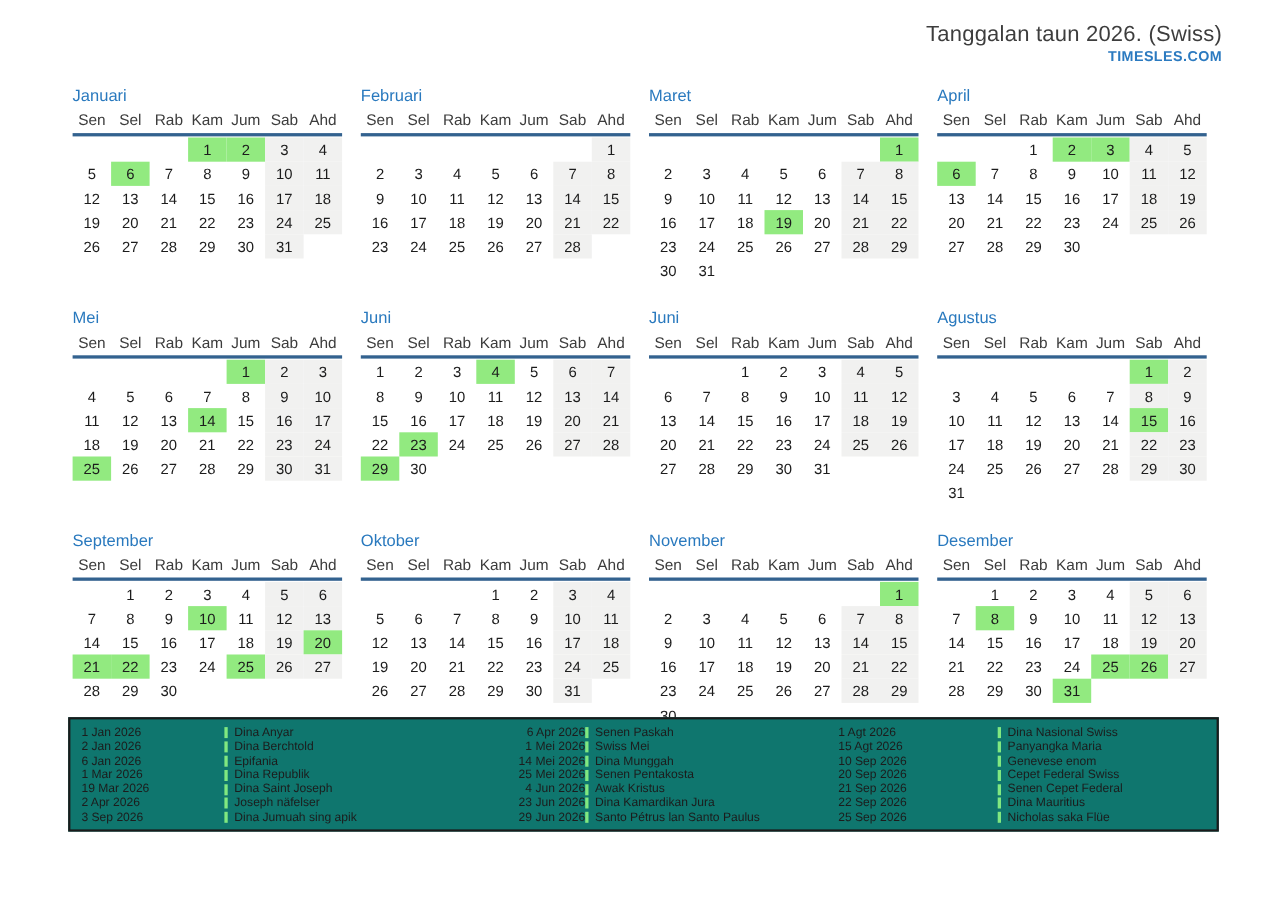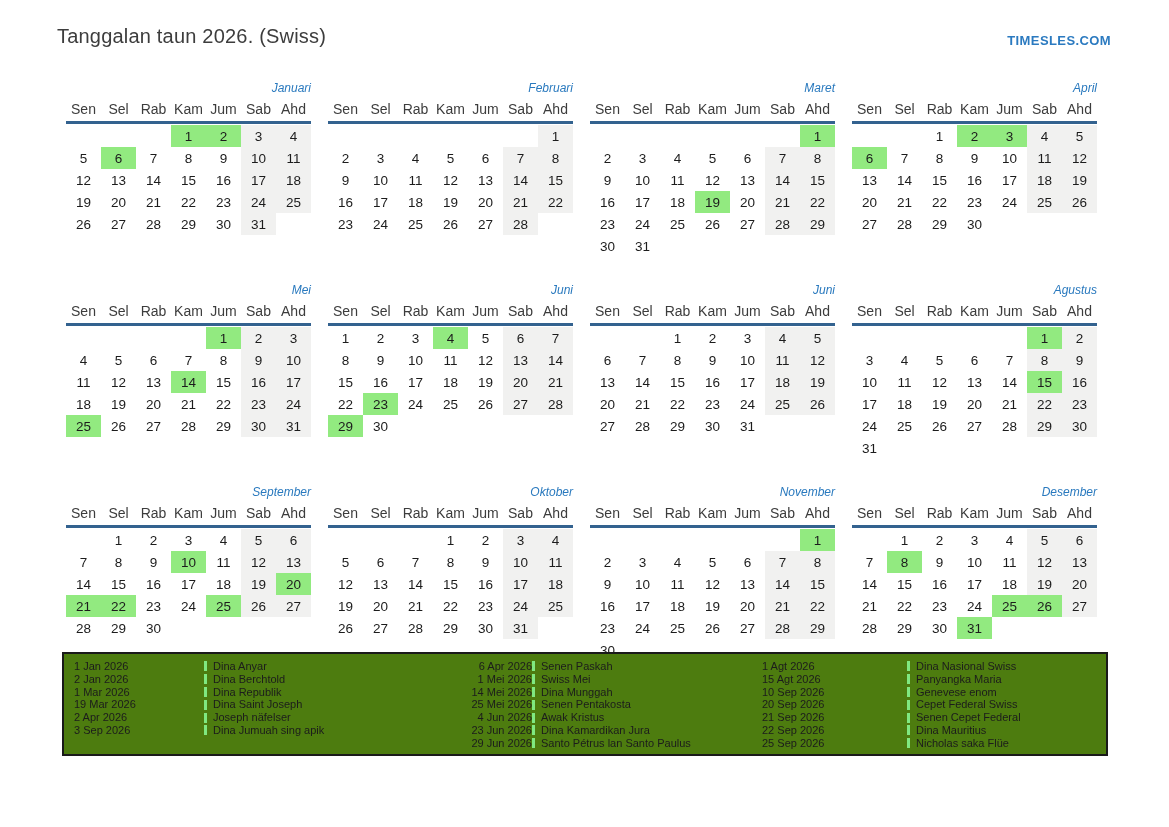--- a/index.html
+++ b/index.html
@@ -13,60 +13,60 @@
   }
   *{margin:0;padding:0;box-sizing:border-box;}
   html,body{background:#ffffff;}
   body{
     width:1169px;height:827px;position:relative;overflow:hidden;
     font-family:"Liberation Sans","DejaVu Sans",sans-serif;
     color:var(--ink);
   }
   .header{
     display:flex;justify-content:space-between;align-items:flex-end;
-    margin:20px 58px 0 57px;height:28px;
+    margin:20px 58px 0 57px;height:28px;flex-direction:column;
   }
   .page-title{
     font-size:20px;color:#3d3d3d;font-weight:400;letter-spacing:.2px;
   }
   .brand{
     font-size:13px;color:var(--brand);font-weight:700;letter-spacing:.4px;
     text-decoration:none;cursor:pointer;
   }
   .months-grid{
     margin:29px 0 0 66px;
     display:grid;
     grid-template-columns:repeat(4,245px);
     column-gap:17px;
     row-gap:22px;
   }
   .month{width:245px;}
   .month-title{
-    text-align:right;color:var(--month-title);
-    font-size:12px;font-weight:400;height:24px;line-height:22px;font-style:italic;
+    text-align:left;color:var(--month-title);
+    font-size:15px;font-weight:400;height:24px;line-height:22px;
   }
   .weekday-row{
     display:grid;grid-template-columns:repeat(7,35px);
     font-size:14px;color:#3c3c3c;
     padding-bottom:4px;border-bottom:3px solid var(--line);
   }
   .weekday{text-align:center;}
   .dates-grid{
     display:grid;grid-template-columns:repeat(7,35px);grid-auto-rows:22px;
     margin-top:1px;
   }
   .day-cell{
     display:flex;align-items:center;justify-content:center;
     font-size:13.5px;color:var(--ink);
   }
   .day-cell.weekend{background:var(--weekend);}
   .day-cell.hl{background:var(--hl);}
   .legend-box{
     position:absolute;left:62px;top:652px;width:1046px;height:104px;
-    border:2px solid #1a1a1a;background:#4d7c0f;
+    border:2px solid #1a1a1a;background:#0f766e;
     display:flex;align-items:flex-start;
     padding:6px 0 0 10px;
   }
   .legend-col{display:grid;grid-auto-rows:12.8px;align-content:start;}
   .legend-col .row{display:flex;align-items:center;font-size:11px;line-height:12.8px;}
   .legend-date{display:inline-block;}
   .col1 .legend-date{width:130px;}
   .col2 .legend-date{width:140px;text-align:right;}
   .col3 .legend-date{width:145px;}
   .col1{width:318px;}
@@ -667,20 +667,25 @@
         <span class="legend-date">1 Jan 2026</span>
         <span class="legend-marker"></span>
         <span class="legend-name">Dina Anyar</span>
       </div>
       <div class="row">
         <span class="legend-date">2 Jan 2026</span>
         <span class="legend-marker"></span>
         <span class="legend-name">Dina Berchtold</span>
       </div>
       <div class="row">
+        <span class="legend-date">6 Jan 2026</span>
+        <span class="legend-marker"></span>
+        <span class="legend-name">Epifania</span>
+      </div>
+      <div class="row">
         <span class="legend-date">1 Mar 2026</span>
         <span class="legend-marker"></span>
         <span class="legend-name">Dina Republik</span>
       </div>
       <div class="row">
         <span class="legend-date">19 Mar 2026</span>
         <span class="legend-marker"></span>
         <span class="legend-name">Dina Saint Joseph</span>
       </div>
       <div class="row">

